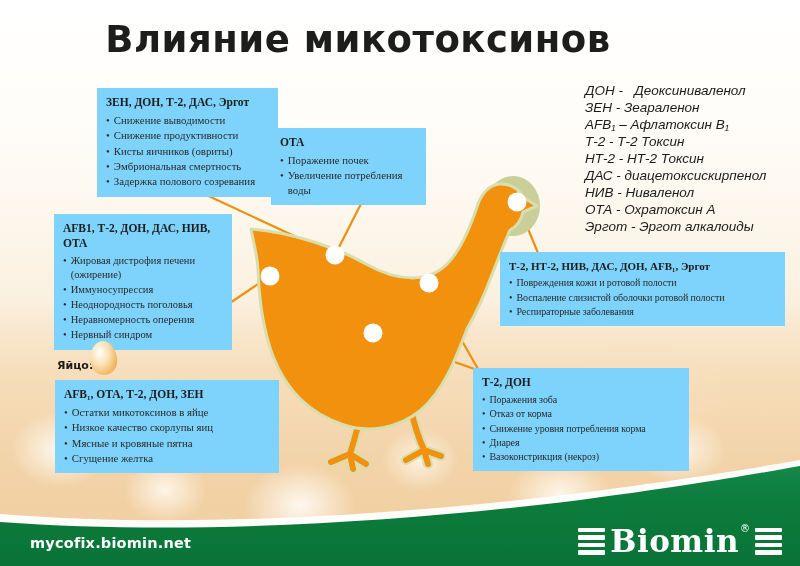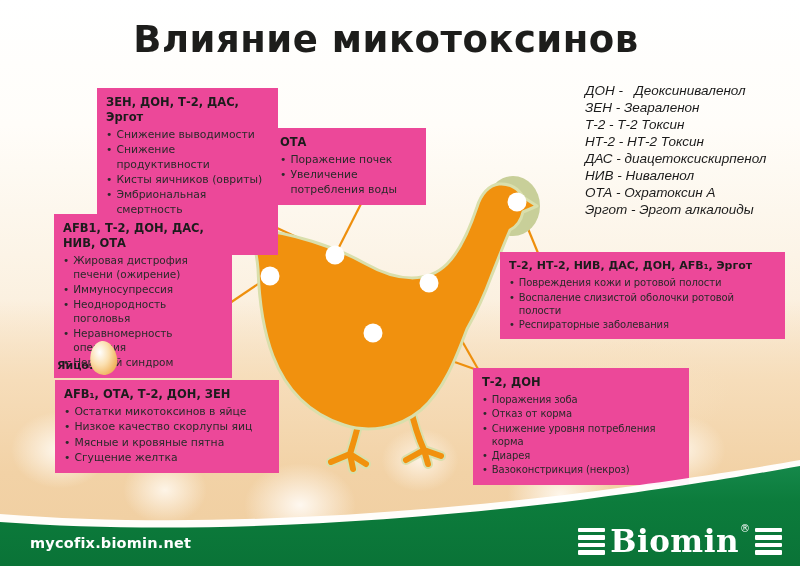--- a/index.html
+++ b/index.html
@@ -18,31 +18,31 @@
       radial-gradient(ellipse 55px 45px at 420px 160px, rgba(255,247,236,.85), rgba(255,247,236,0) 70%),
       radial-gradient(ellipse 75px 55px at 560px 195px, rgba(255,250,242,.9), rgba(255,250,242,0) 70%),
       radial-gradient(ellipse 65px 50px at 680px 150px, rgba(255,248,238,.85), rgba(255,248,238,0) 70%),
       radial-gradient(ellipse 90px 40px at 740px 230px, rgba(255,250,244,.9), rgba(255,250,244,0) 70%),
       radial-gradient(ellipse 50px 40px at 230px 120px, rgba(253,240,222,.8), rgba(253,240,222,0) 70%),
       radial-gradient(ellipse 120px 70px at 640px 90px, rgba(248,225,193,.7), rgba(248,225,193,0) 75%),
       linear-gradient(180deg, rgba(246,226,196,0) 0%, #f6ddba 30%, #f2d2a6 65%, #f0cea0 100%);
   }
   .page-title{
     position:absolute;left:0;top:18px;width:716px;text-align:center;
-    font-size:37px;font-weight:bold;color:#1d1d1b;letter-spacing:.5px;padding-left:28px;
+    font-size:37px;font-weight:bold;color:#1d1d1b;letter-spacing:.5px;
   }
   .legend{
     position:absolute;left:585px;top:82px;width:210px;
     font-family:Liberation Sans, sans-serif;font-style:italic;
     font-size:13.5px;line-height:17px;color:#1b1b1b;
   }
   .legend .row{white-space:pre;}
   .box{
-    position:absolute;background:#ec4899;color:#2a2a2a;
-    padding:7px 8px 8px 9px;box-sizing:border-box;
+    position:absolute;background:#7dd3fc;color:#2a2a2a;
+    padding:7px 8px 8px 9px;box-sizing:border-box;font-family:Liberation Serif, serif;
   }
   .box .hdr{font-weight:bold;font-size:11.5px;color:#1c1c1c;line-height:1.3;margin-bottom:3px;}
   .box .row{display:flex;gap:4px;font-size:10.8px;line-height:1.33;margin-top:1px;}
   .box .b{flex:0 0 auto;}
   .box.fs105 .row{font-size:10.5px;}
   .box.fs10 .row{font-size:10px;letter-spacing:-0.1px;}
   .box.hdr11 .hdr{font-size:11px;}
   .egg-label{position:absolute;left:57px;top:359px;font-size:11px;font-weight:bold;color:#1c1c1c;}
   .egg{
     position:absolute;left:90px;top:341px;width:27px;height:34px;
@@ -120,20 +120,21 @@
     <circle cx="373" cy="333" r="9.5"></circle>
     <circle cx="517" cy="202" r="9.5"></circle>
   </g>
 </svg>
 
 <div class="page-title">Влияние микотоксинов</div>
 
 <div class="legend">
     <div class="row">ДОН -   Деоксиниваленол</div>
     <div class="row">ЗЕН - Зеараленон</div>
+    <div class="row">AFB₁ – Афлатоксин B₁</div>
     <div class="row">Т-2 - Т-2 Токсин</div>
     <div class="row">НТ-2 - НТ-2 Токсин</div>
     <div class="row">ДАС - диацетоксискирпенол</div>
     <div class="row">НИВ - Ниваленол</div>
     <div class="row">ОТА - Охратоксин А</div>
     <div class="row">Эргот - Эргот алкалоиды</div>
   </div>
 
 <div class="box" style="left:97px;top:88px;width:181px;">
   <div class="hdr">ЗЕН, ДОН, Т-2, ДАС, Эргот</div>

